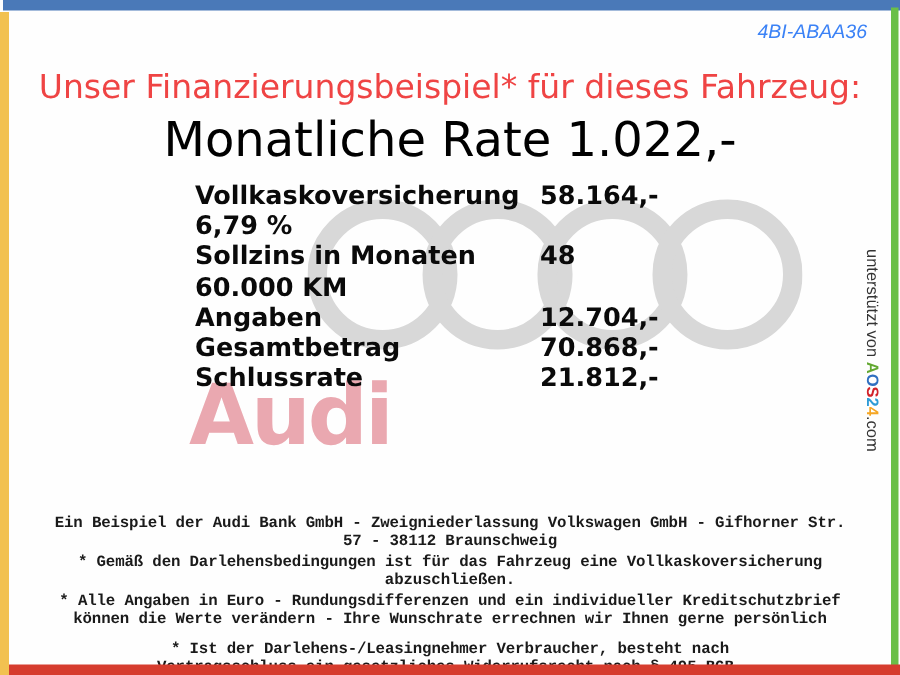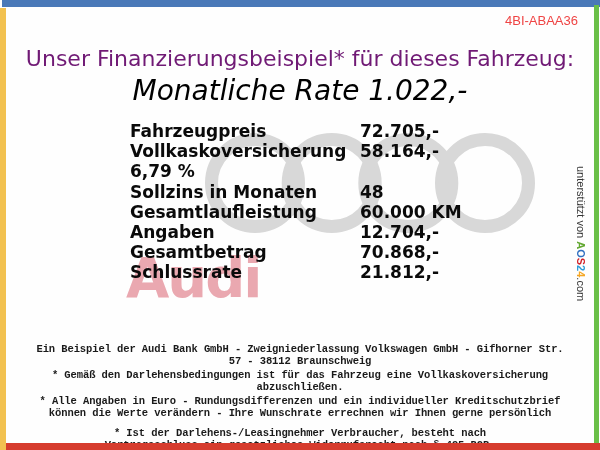--- a/index.html
+++ b/index.html
@@ -22,29 +22,29 @@
   .audi-word{
     position:absolute;left:126px;top:250px;z-index:1;
     font-family:"DejaVu Sans",sans-serif;
     font-size:56px;font-weight:bold;letter-spacing:-2px;line-height:1;
   }
 
   
   .vehicle-code{
     position:absolute;top:13px;right:22px;z-index:2;
     font-family:"Liberation Sans",sans-serif;
-    font-size:13px;color:#ef4444;
+    font-size:13px;color:#3b82f6;font-style:italic;
   }
   .title-1{
     position:absolute;top:46px;left:0;right:0;z-index:2;
-    text-align:center;font-size:22px;font-weight:400;color:#701a75;
+    text-align:center;font-size:22px;font-weight:400;color:#ef4444;
   }
   .title-2{
     position:absolute;top:74px;left:0;right:0;z-index:2;
-    text-align:center;font-size:28px;font-weight:400;color:#000;font-style:italic;
+    text-align:center;font-size:32px;font-weight:400;color:#000;
   }
 
   
   .fin-table{position:absolute;left:130px;top:121px;z-index:2;width:360px;}
   .fin-row{display:flex;line-height:20.2px;font-size:17px;font-weight:bold;color:#0a0a0a;}
   .fin-label{width:230px;}
   .fin-value{flex:1;}
 
   
   .footer{
@@ -89,36 +89,31 @@
     </svg>
   </div>
   <div class="audi-word" style="color: rgb(234, 168, 176);">Audi</div>
 
   <div class="vehicle-code">4BI-ABAA36</div>
   <div class="title-1">Unser Finanzierungsbeispiel* für dieses Fahrzeug:</div>
   <div class="title-2">Monatliche Rate 1.022,-</div>
 
   <div class="fin-table">
     <div class="fin-row">
-      <span class="fin-label">Fahrzeugpreis</span>
-      <span class="fin-value">72.705,-</span>
-    </div>
-    <div class="fin-row">
       <span class="fin-label">Vollkaskoversicherung</span>
       <span class="fin-value">58.164,-</span>
     </div>
     <div class="fin-row">
       <span class="fin-value">6,79 %</span>
     </div>
     <div class="fin-row">
       <span class="fin-label">Sollzins in Monaten</span>
       <span class="fin-value">48</span>
     </div>
     <div class="fin-row">
-      <span class="fin-label">Gesamtlaufleistung</span>
       <span class="fin-value">60.000 KM</span>
     </div>
     <div class="fin-row">
       <span class="fin-label">Angaben</span>
       <span class="fin-value">12.704,-</span>
     </div>
     <div class="fin-row">
       <span class="fin-label">Gesamtbetrag</span>
       <span class="fin-value">70.868,-</span>
     </div>

